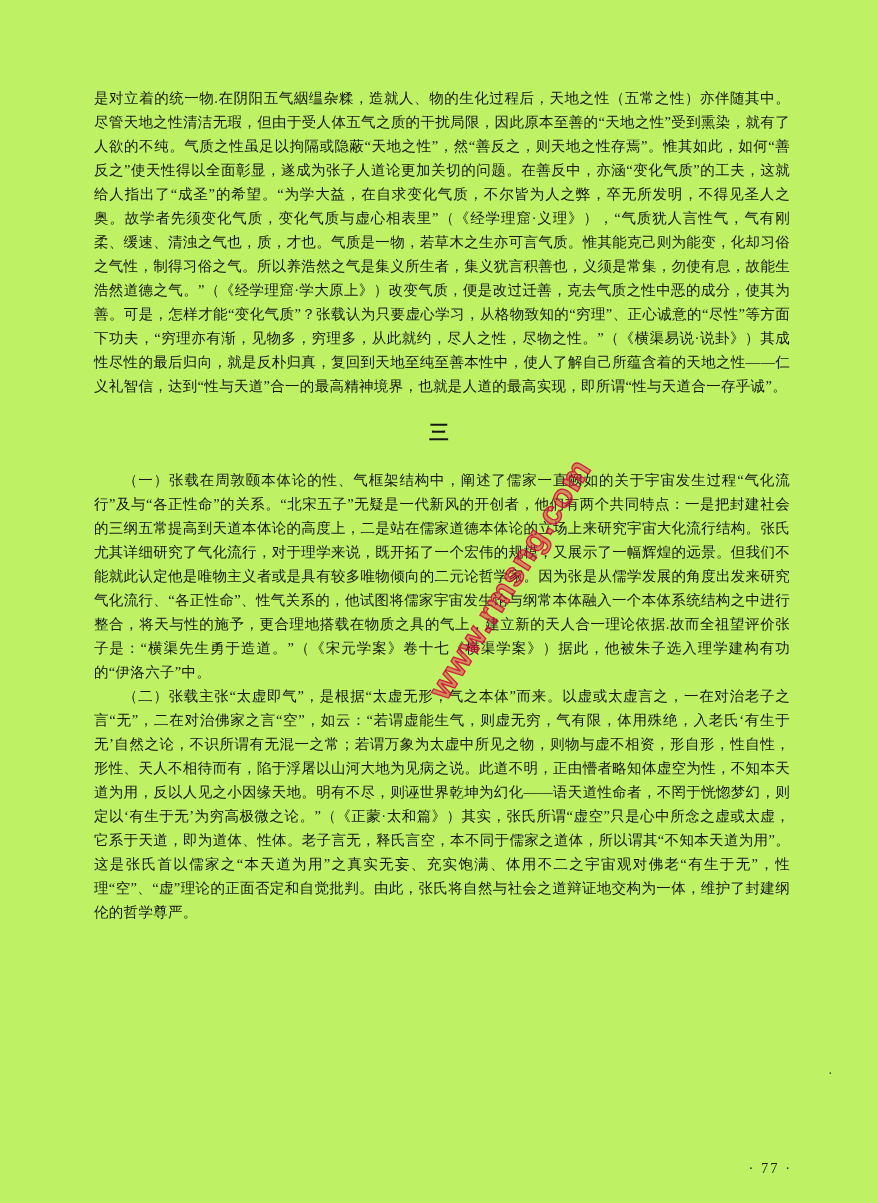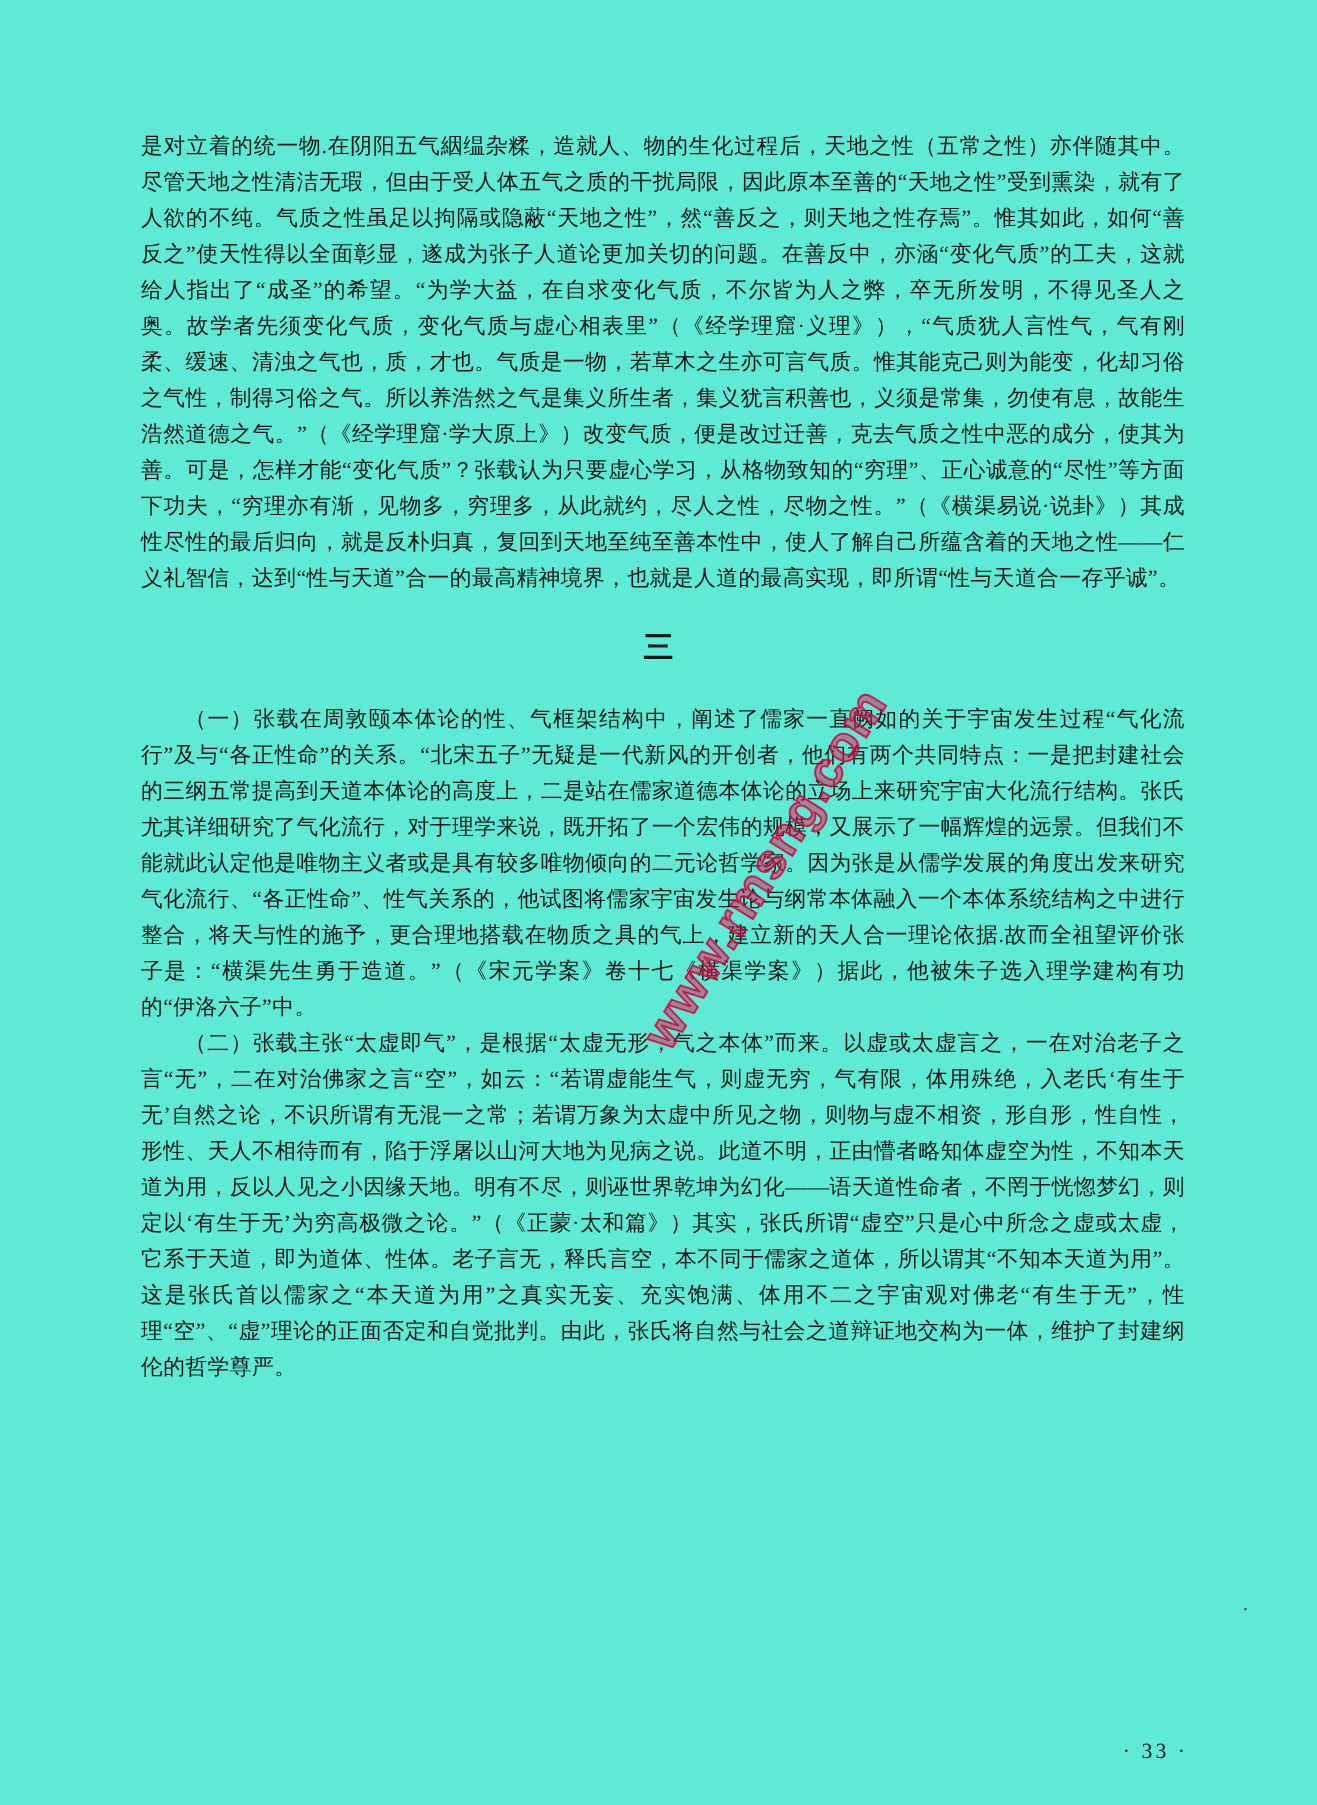--- a/index.html
+++ b/index.html
@@ -4,21 +4,21 @@
 <style>
   html, body {
     margin: 0;
     padding: 0;
     background: #ffffff;
   }
   .page {
     position: relative;
     width: 878px;
     height: 1203px;
-    background: #5eead4;
+    background: #bef264;
     overflow: hidden;
     font-family: "Liberation Serif", "DejaVu Serif", serif;
     color: #161616;
   }
   .content {
     position: absolute;
     left: 94px;
     top: 86px;
     width: 696px;
   }
@@ -85,17 +85,17 @@
 
 
     <p class="para indent">（一）张载在周敦颐本体论的性、气框架结构中，阐述了儒家一直阙如的关于宇宙发生过程“气化流行”及与“各正性命”的关系。“北宋五子”无疑是一代新风的开创者，他们有两个共同特点：一是把封建社会的三纲五常提高到天道本体论的高度上，二是站在儒家道德本体论的立场上来研究宇宙大化流行结构。张氏尤其详细研究了气化流行，对于理学来说，既开拓了一个宏伟的规模，又展示了一幅辉煌的远景。但我们不能就此认定他是唯物主义者或是具有较多唯物倾向的二元论哲学家。因为张是从儒学发展的角度出发来研究气化流行、“各正性命”、性气关系的，他试图将儒家宇宙发生论与纲常本体融入一个本体系统结构之中进行整合，将天与性的施予，更合理地搭载在物质之具的气上，建立新的天人合一理论依据.故而全祖望评价张子是：“横渠先生勇于造道。”（《宋元学案》卷十七《横渠学案》）据此，他被朱子选入理学建构有功的“伊洛六子”中。</p>
 
     <p class="para indent">（二）张载主张“太虚即气”，是根据“太虚无形，气之本体”而来。以虚或太虚言之，一在对治老子之言“无”，二在对治佛家之言“空”，如云：“若谓虚能生气，则虚无穷，气有限，体用殊绝，入老氏‘有生于无’自然之论，不识所谓有无混一之常；若谓万象为太虚中所见之物，则物与虚不相资，形自形，性自性，形性、天人不相待而有，陷于浮屠以山河大地为见病之说。此道不明，正由懵者略知体虚空为性，不知本天道为用，反以人见之小因缘天地。明有不尽，则诬世界乾坤为幻化——语天道性命者，不罔于恍惚梦幻，则定以‘有生于无’为穷高极微之论。”（《正蒙·太和篇》）其实，张氏所谓“虚空”只是心中所念之虚或太虚，它系于天道，即为道体、性体。老子言无，释氏言空，本不同于儒家之道体，所以谓其“不知本天道为用”。这是张氏首以儒家之“本天道为用”之真实无妄、充实饱满、体用不二之宇宙观对佛老“有生于无”，性理“空”、“虚”理论的正面否定和自觉批判。由此，张氏将自然与社会之道辩证地交构为一体，维护了封建纲伦的哲学尊严。</p>
 
   </main>
 
   <div class="watermark">www.rmsng.com</div>
 
-  <div class="page-number">· 33 ·</div>
+  <div class="page-number">· 77 ·</div>
 
   <div class="artifact-dot">·</div>
 
 </div>
 
 </body></html>

